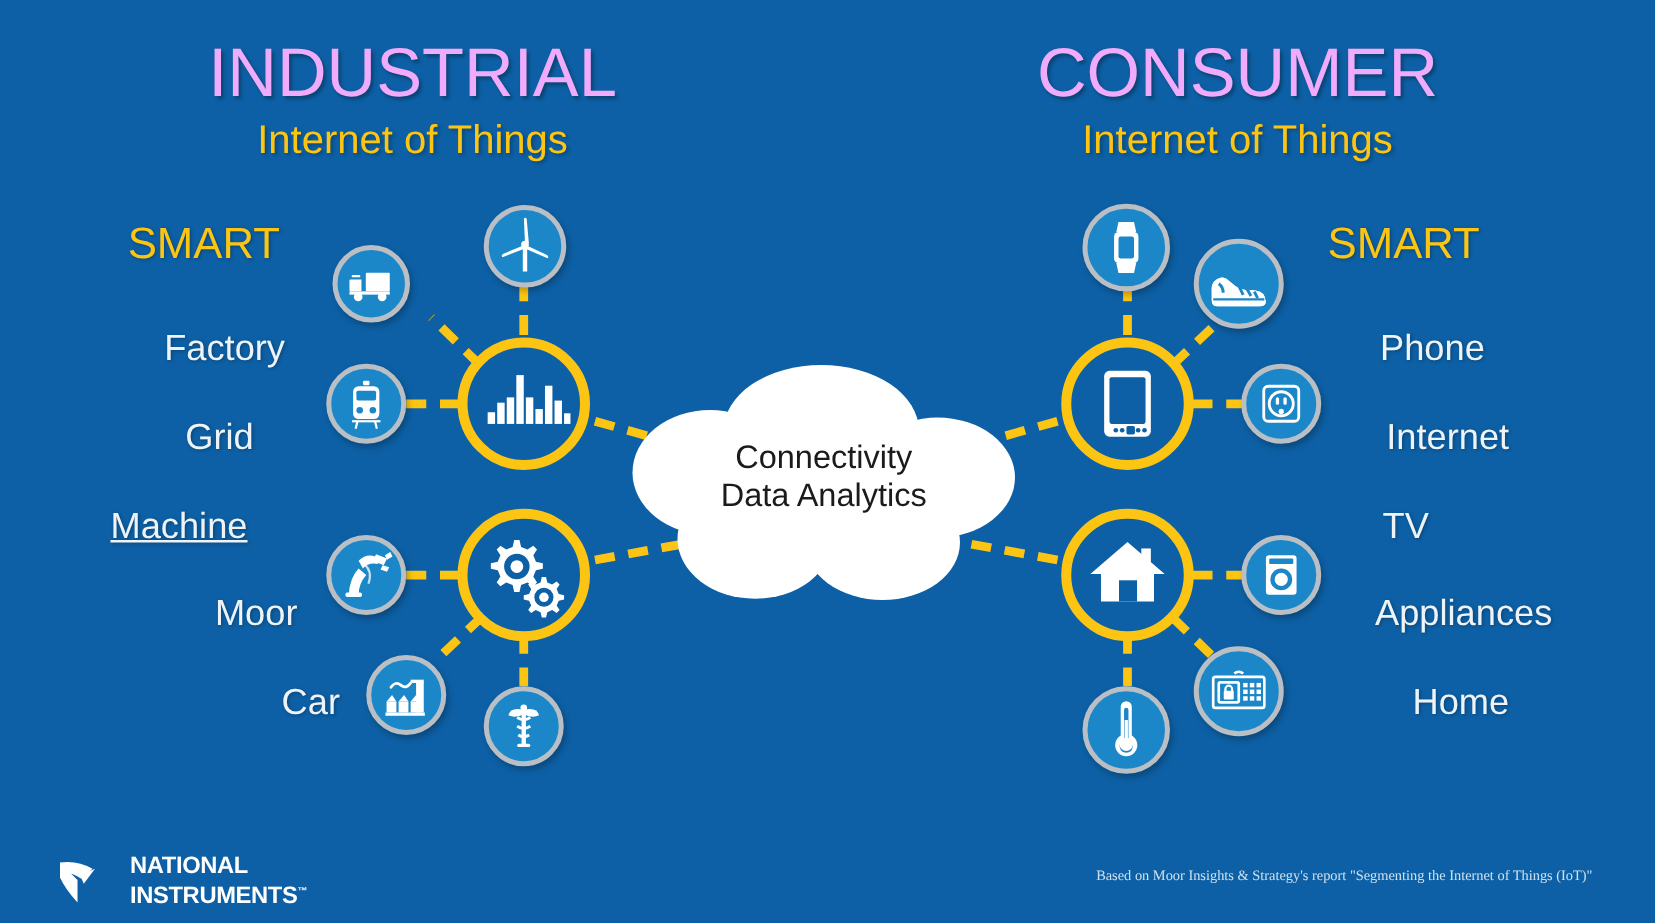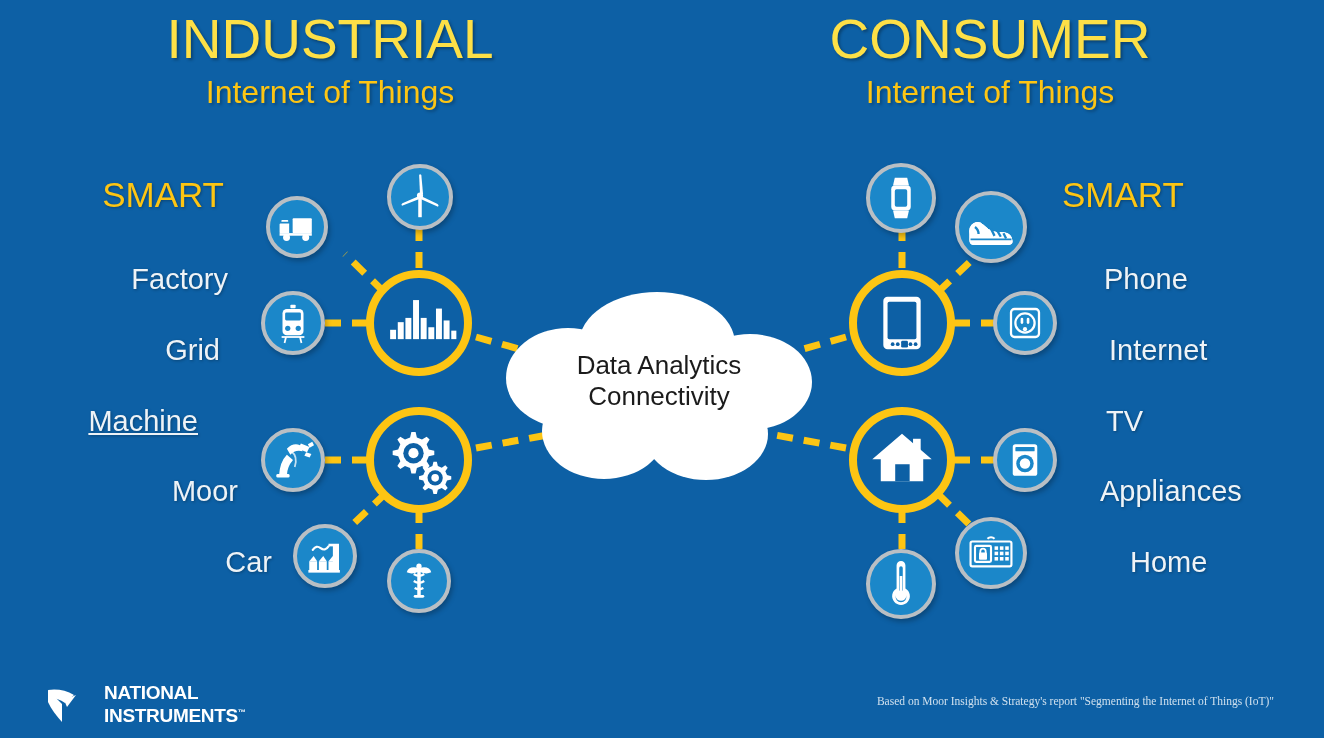--- a/index.html
+++ b/index.html
@@ -10,22 +10,22 @@
     overflow:hidden;
     position:relative;
   }
   .stage{position:absolute;inset:0;}
 
   
   .title-block{position:absolute;top:8px;text-align:center;}
   .title-block.left{left:40px;width:580px;}
   .title-block.right{left:700px;width:580px;}
   .title-main{
-    font-size:55px;line-height:62px;color:#fde047;letter-spacing:0px;
-    font-weight:400;text-shadow:2px 2px 3px rgba(0,0,0,.30);
+    font-size:55px;line-height:62px;color:#f0abfc;letter-spacing:0px;
+    font-weight:400;text-shadow:2px 2px 3px rgba(0,0,0,.30);margin-top:19px;
   }
   .title-sub{
     font-size:32px;line-height:40px;color:#fdc513;font-weight:400;
     text-shadow:2px 2px 3px rgba(0,0,0,.25);margin-top:2px;
   }
 
   
   .words{position:absolute;color:#eef3f7;font-size:29px;line-height:30px;
          text-shadow:1px 1px 3px rgba(0,0,0,.30);}
   .words .w{position:absolute;white-space:nowrap;}
@@ -111,22 +111,22 @@
       <g fill="#ffffff">
         <ellipse cx="163" cy="58" rx="78" ry="52"></ellipse>
         <ellipse cx="74" cy="92" rx="62" ry="50"></ellipse>
         <ellipse cx="256" cy="96" rx="62" ry="48"></ellipse>
         <ellipse cx="110" cy="145" rx="62" ry="48"></ellipse>
         <ellipse cx="212" cy="148" rx="62" ry="46"></ellipse>
         <ellipse cx="163" cy="110" rx="105" ry="62"></ellipse>
       </g>
     </svg>
     <div class="cloud-text">
+      <div>Connectivity</div>
       <div>Data Analytics</div>
-      <div>Connectivity</div>
     </div>
   </div>
 
   <div class="node sat" style="left:266px;top:196px;width:62px;height:62px;">
     <svg viewBox="0 0 62 62">
       <g fill="#ffffff">
         <rect x="26" y="21" width="22" height="17" rx="1"></rect>
         <path d="M12 27h10v11H12a1 1 0 0 1-1-1v-9a1 1 0 0 1 1-1z"></path>
         <rect x="11" y="38" width="37" height="3"></rect>
         <circle cx="19" cy="43" r="4"></circle>
@@ -342,21 +342,21 @@
         <path d="M53 22 L18 52 h10 v26 h50 V52 h10z"></path>
         <rect x="66" y="28" width="9" height="14"></rect>
         <rect x="45" y="58" width="17" height="20" fill="#0d60a5"></rect>
       </g>
     </svg>
   </div>
 
   <div class="words left" style="left:70px;top:180px;width:190px;height:400px;">
     <div class="w smart" style="top:0px;right:36px;">SMART</div>
     <div class="w" style="top:84px;right:32px;">Factory</div>
-    <div class="w" style="top:155px;right:40px;">Grid</div>
+    <div class="w" style="top:155px;right:57px;">Grid</div>
     <div class="w" style="top:226px;right:62px;text-decoration:underline;">Machine</div>
     <div class="w" style="top:296px;right:22px;">Moor</div>
     <div class="w" style="top:367px;right:-12px;">Car</div>
   </div>
 
   <div class="words right" style="left:1062px;top:180px;width:220px;height:400px;">
     <div class="w smart" style="top:0px;left:0px;">SMART</div>
     <div class="w" style="top:84px;left:42px;">Phone</div>
     <div class="w" style="top:155px;left:47px;">Internet</div>
     <div class="w" style="top:226px;left:44px;">TV</div>

